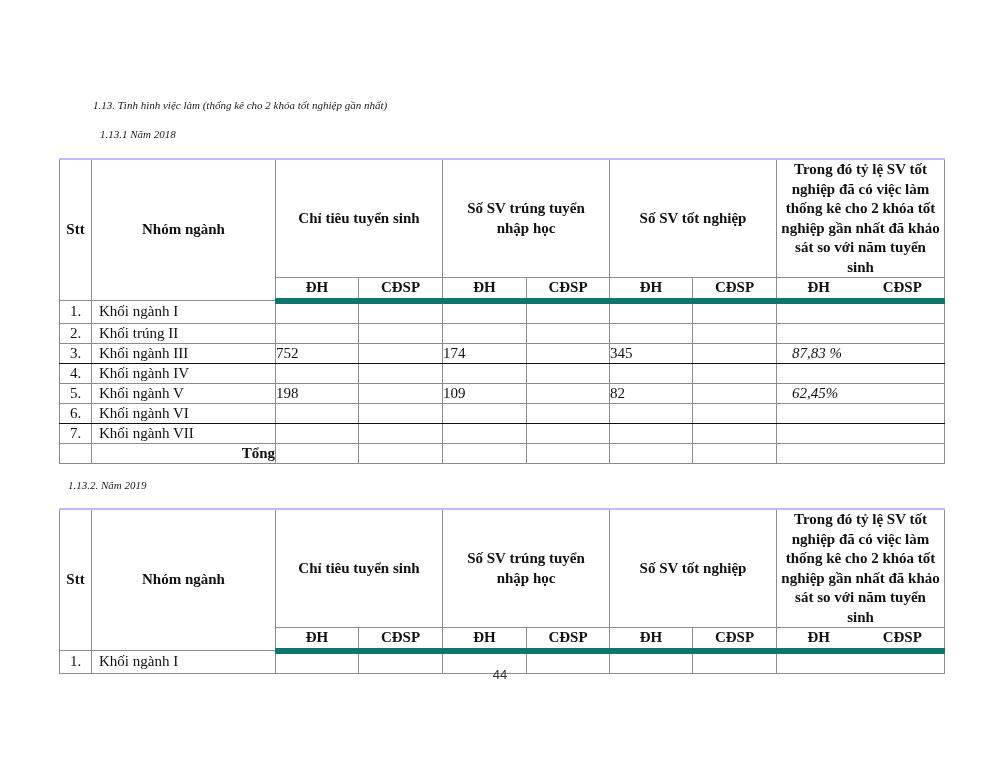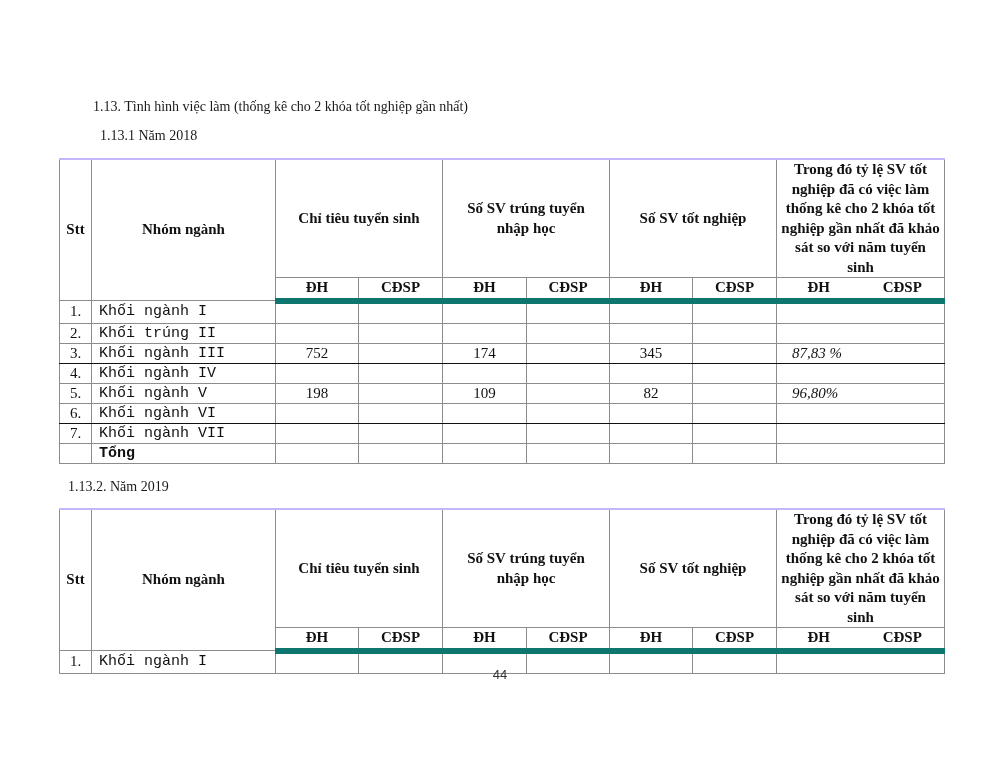--- a/index.html
+++ b/index.html
@@ -10,21 +10,22 @@
     body {
       width: 1000px;
       height: 772px;
       position: relative;
       overflow: hidden;
       font-family: "Liberation Serif", "DejaVu Serif", serif;
       color: #111;
     }
     .heading {
       position: absolute;
-      font-size: 14px;
+      font-style: italic;
+      font-size: 11px;
       white-space: nowrap;
       color: #1a1a1a;
     }
     #h-main { left: 93px; top: 99px; }
     #h-2018 { left: 100px; top: 128px; }
     #h-2019 { left: 68px; top: 479px; }
 
     table.data {
       position: absolute;
       left: 59px;
@@ -50,26 +51,26 @@
       line-height: 19.5px;
     }
     table.data th.wrap { white-space: normal; }
     th.h-main { height: 113px; }
     tr.sub-row th { height: 19px; border-bottom: 6px solid #0f766e; }
     tr.sub-row th.right-pair-left { border-right: none; }
     tr.sub-row th.right-pair-right { border-left: none; }
 
     td { height: 19px; line-height: 19px; }
     td.stt { text-align: center; }
-    td.name { padding-left: 7px !important; font-family: Liberation Mono, monospace; }
-    td.num { text-align: center; }
+    td.name { padding-left: 7px !important; }
+    td.num { }
     td.pct { text-align: left; padding-left: 15px !important; font-style: italic; }
     td.pct-r { border-left: none !important; }
     td.pct-l { border-right: none !important; }
-    td.bold { font-weight: bold; }
+    td.bold { font-weight: bold; text-align: right; }
     tr.dark-bottom td { border-bottom: 1.6px solid #111; }
     td.dark-left { border-left: 1.6px solid #111 !important; }
 
     .page-number {
       position: absolute;
       left: 0;
       width: 1000px;
       top: 667px;
       text-align: center;
       font-family: "Liberation Sans", "DejaVu Sans", sans-serif;
@@ -166,21 +167,21 @@
   </tr>
   <tr>
     <td class="stt">5.</td>
     <td class="name">Khối ngành V</td>
     <td class="num">198</td>
     <td class="num"></td>
     <td class="num">109</td>
     <td class="num dark-left"></td>
     <td class="num">82</td>
     <td class="num dark-left"></td>
-    <td class="pct pct-l">96,80%</td>
+    <td class="pct pct-l">62,45%</td>
     <td class="pct-r"></td>
   </tr>
   <tr class="dark-bottom">
     <td class="stt">6.</td>
     <td class="name">Khối ngành VI</td>
     <td class="num"></td>
     <td class="num"></td>
     <td class="num"></td>
     <td class="num dark-left"></td>
     <td class="num"></td>

